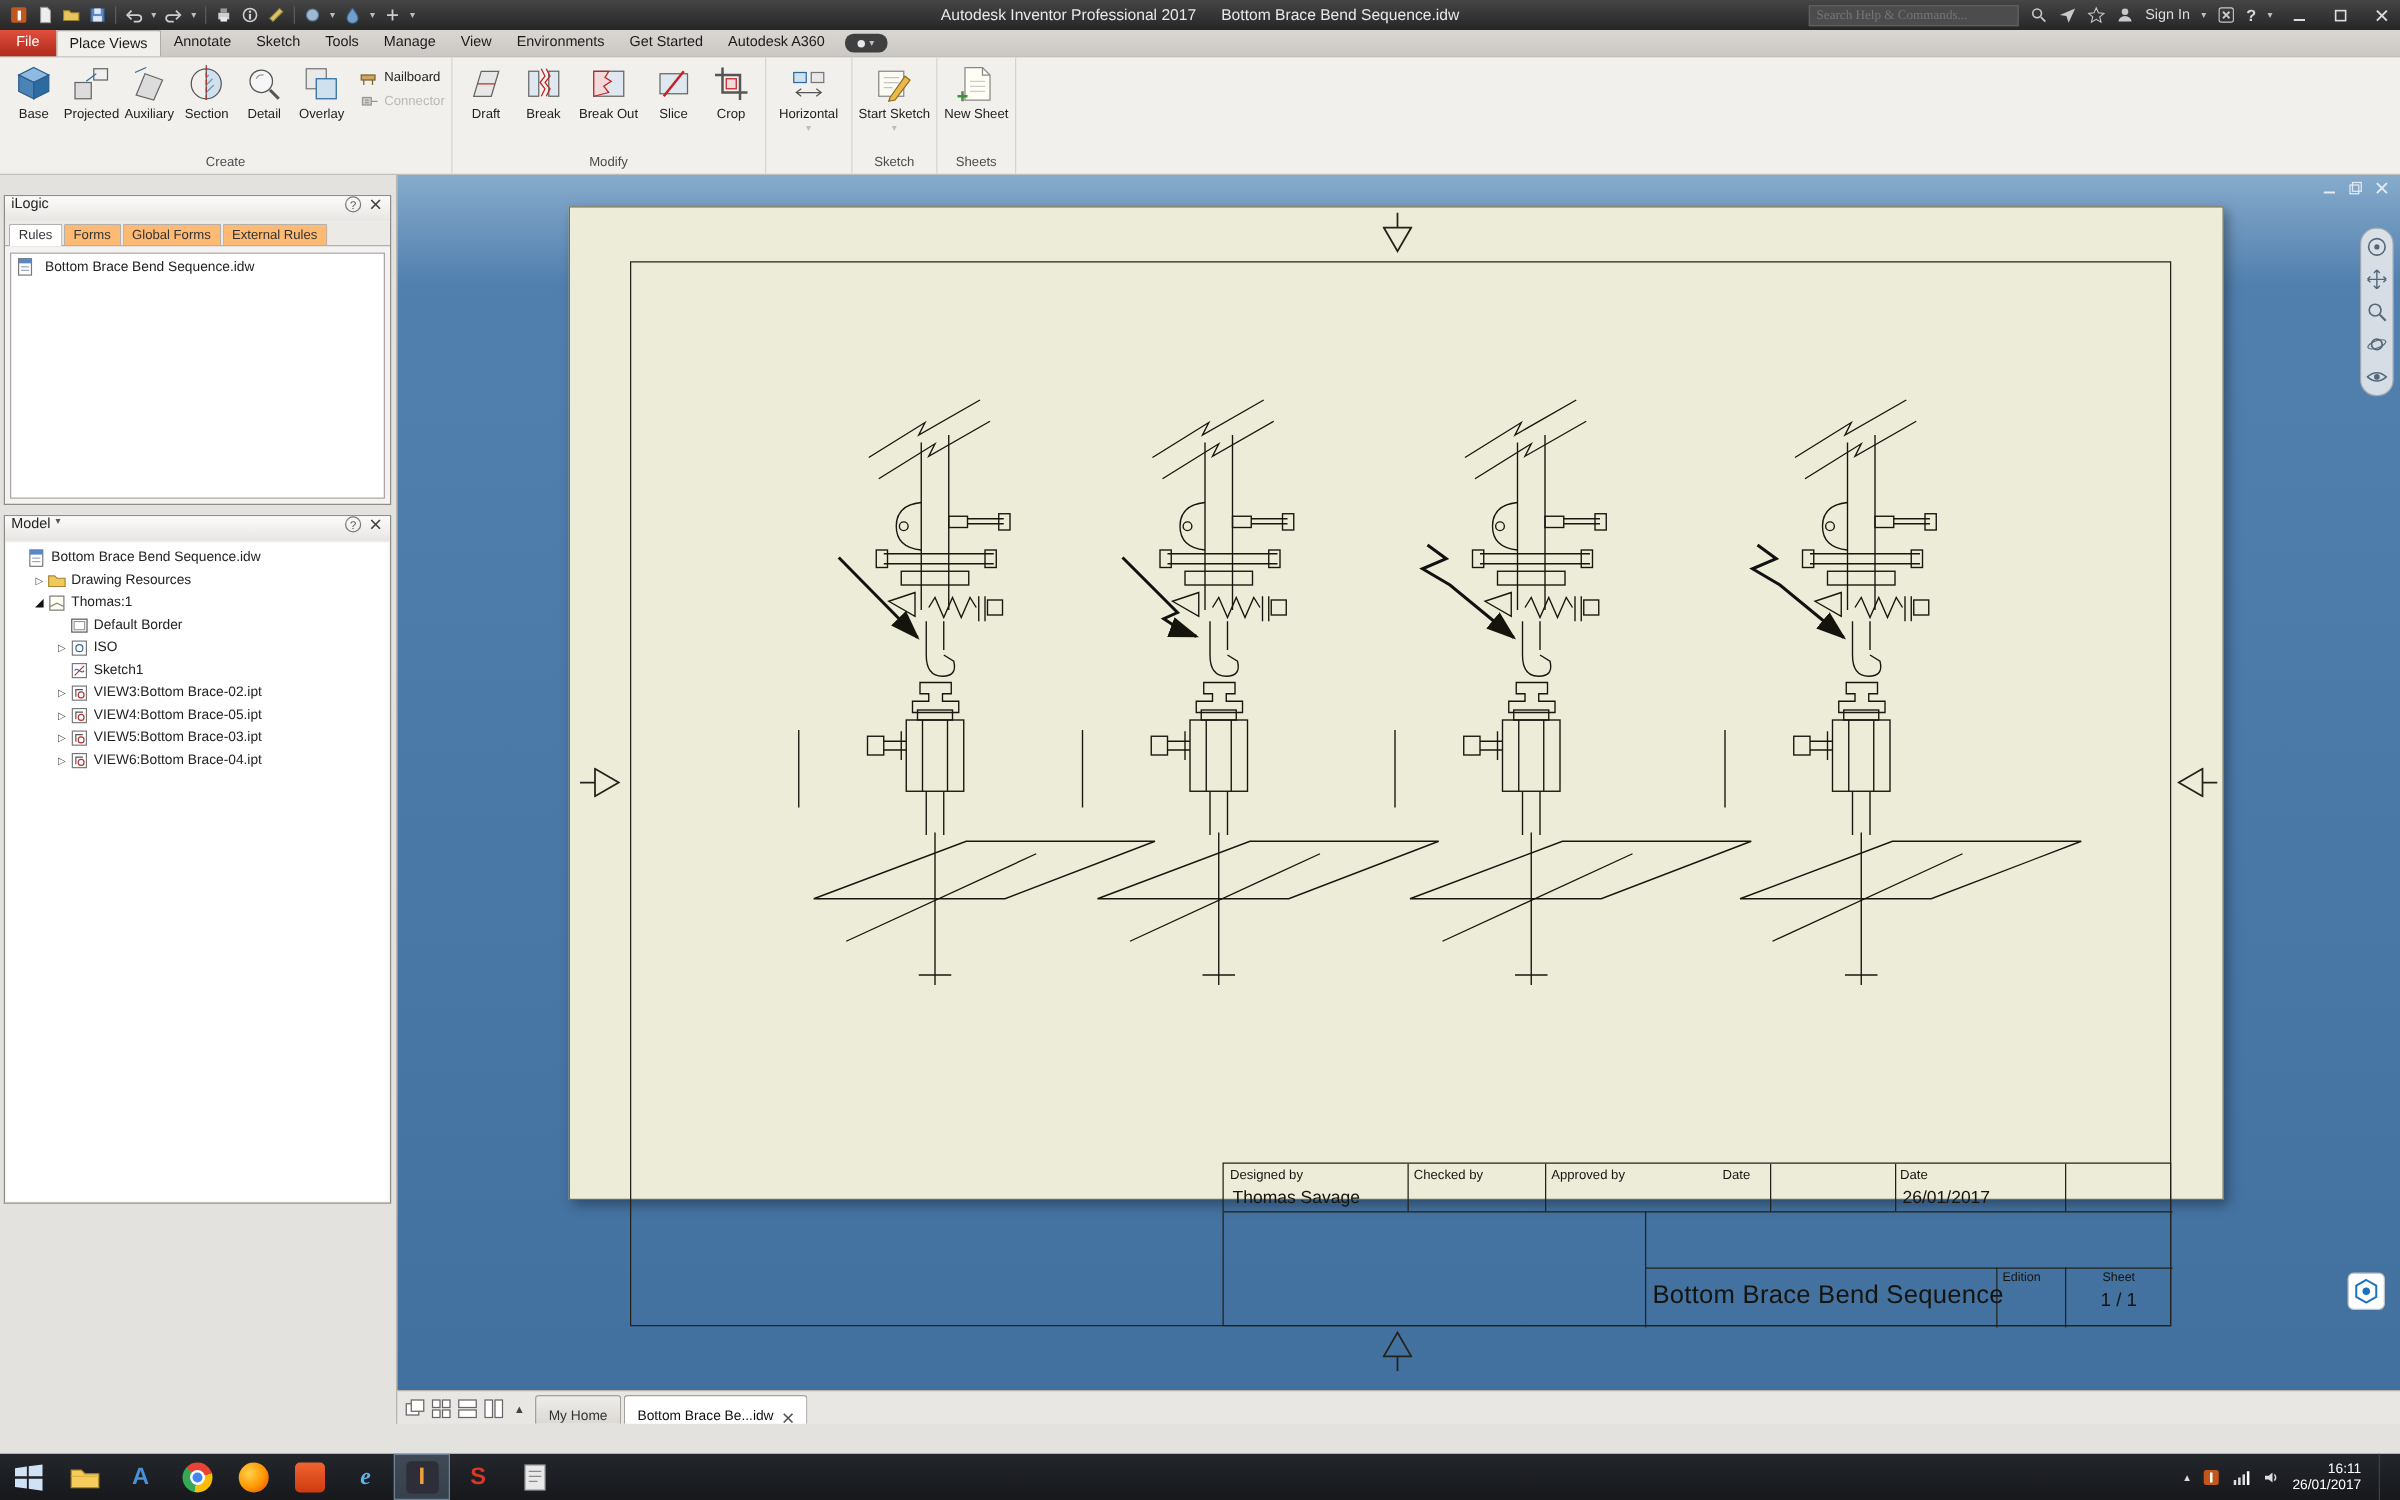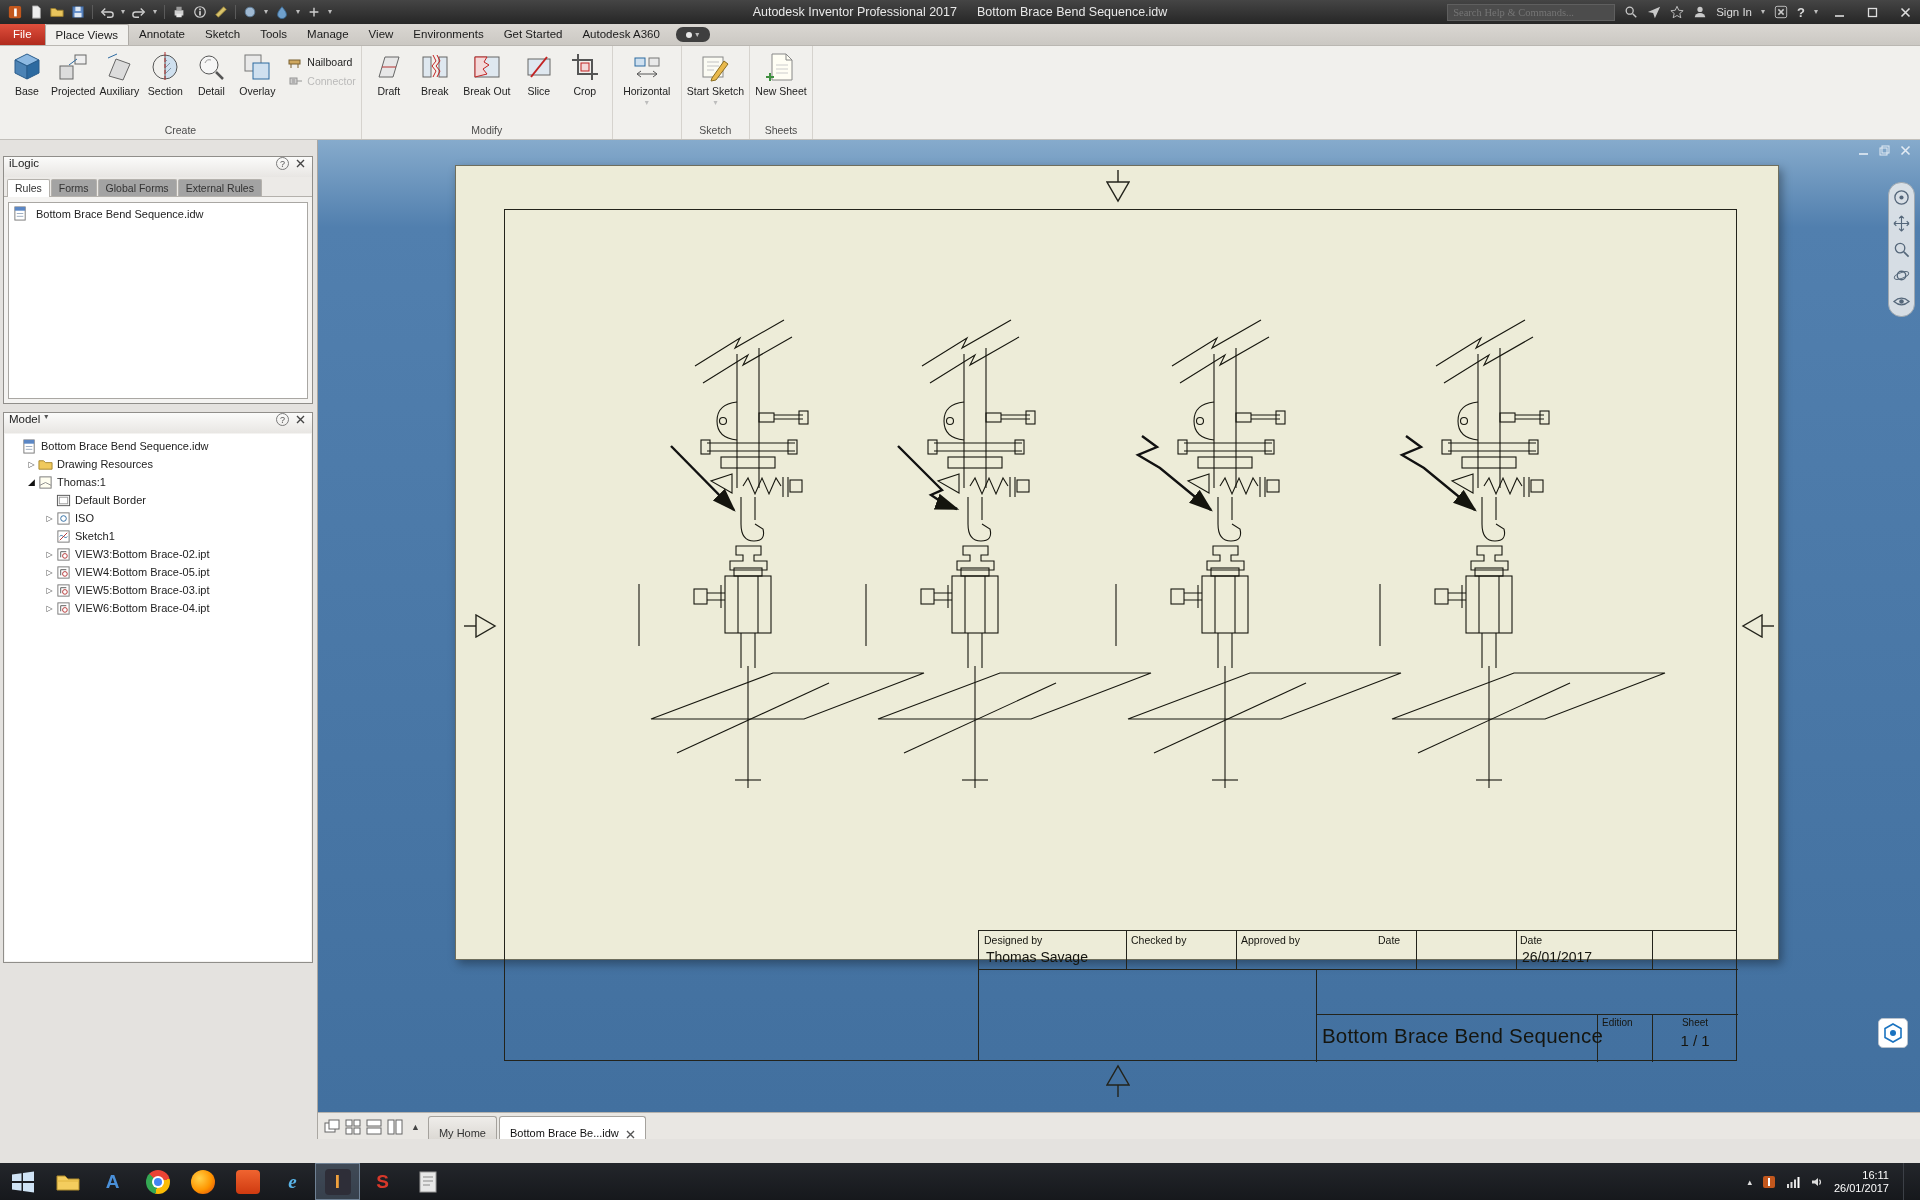--- a/index.html
+++ b/index.html
@@ -43,21 +43,21 @@
 
 
 .leftcol{position:absolute;left:0;top:140px;width:318px;height:999px;background:#e4e2df;border-right:1px solid #aaa7a2}
 .panel{position:absolute;left:3px;width:310px;background:#f4f3f1;border:1px solid #908e8a}
 .phead{height:20px;display:flex;padding:0 5px;font-size:11.5px;color:#222;background:linear-gradient(#fbfbfa,#e8e6e3)}
 .phead .sp{flex:1}
 .phelp{width:13px;height:13px;border:1px solid #7a7a7a;border-radius:50%;font-size:9px;line-height:12px;text-align:center;color:#555;margin-right:5px}
 .pclose{width:13px;height:13px}
 .pclose svg{width:13px;height:13px}
 .iltabs{display:flex;align-items:flex-end;height:20px;padding:0 3px;border-bottom:1px solid #b4b1ac;background:#eceae7}
-.iltab{padding:2px 7px 2px;font-size:10.5px;border:1px solid #b4b1ac;border-bottom:none;background:#a3a3a3;border-radius:2px 2px 0 0;margin-right:1px;color:#333}
+.iltab{padding:2px 7px 2px;font-size:10.5px;border:1px solid #b4b1ac;border-bottom:none;background:#fdba74;border-radius:2px 2px 0 0;margin-right:1px;color:#333}
 .iltab.active{background:#fff;position:relative;top:1px;padding-bottom:3px}
 .ilbody{position:absolute;left:4px;right:4px;top:45px;bottom:4px;background:#fff;border:1px solid #a9a7a3;padding:3px 4px}
 .ilitem{display:flex;align-items:center;gap:4px;font-size:11px}
 .mtree{position:absolute;left:1px;right:1px;top:21px;bottom:1px;background:#fff;padding:3px 0;overflow:hidden}
 .trow{display:flex;align-items:center;height:18px;font-size:11px;white-space:nowrap}
 .texp{width:13px;text-align:center;font-size:8px;color:#4e4e4e;flex:none}
 .texp.exp{font-size:9px;color:#111}
 .ticn{width:15px;height:15px;flex:none;margin-right:4px}
 .d0{padding-left:4px}.d1{padding-left:20px}.d2{padding-left:38px}
 

